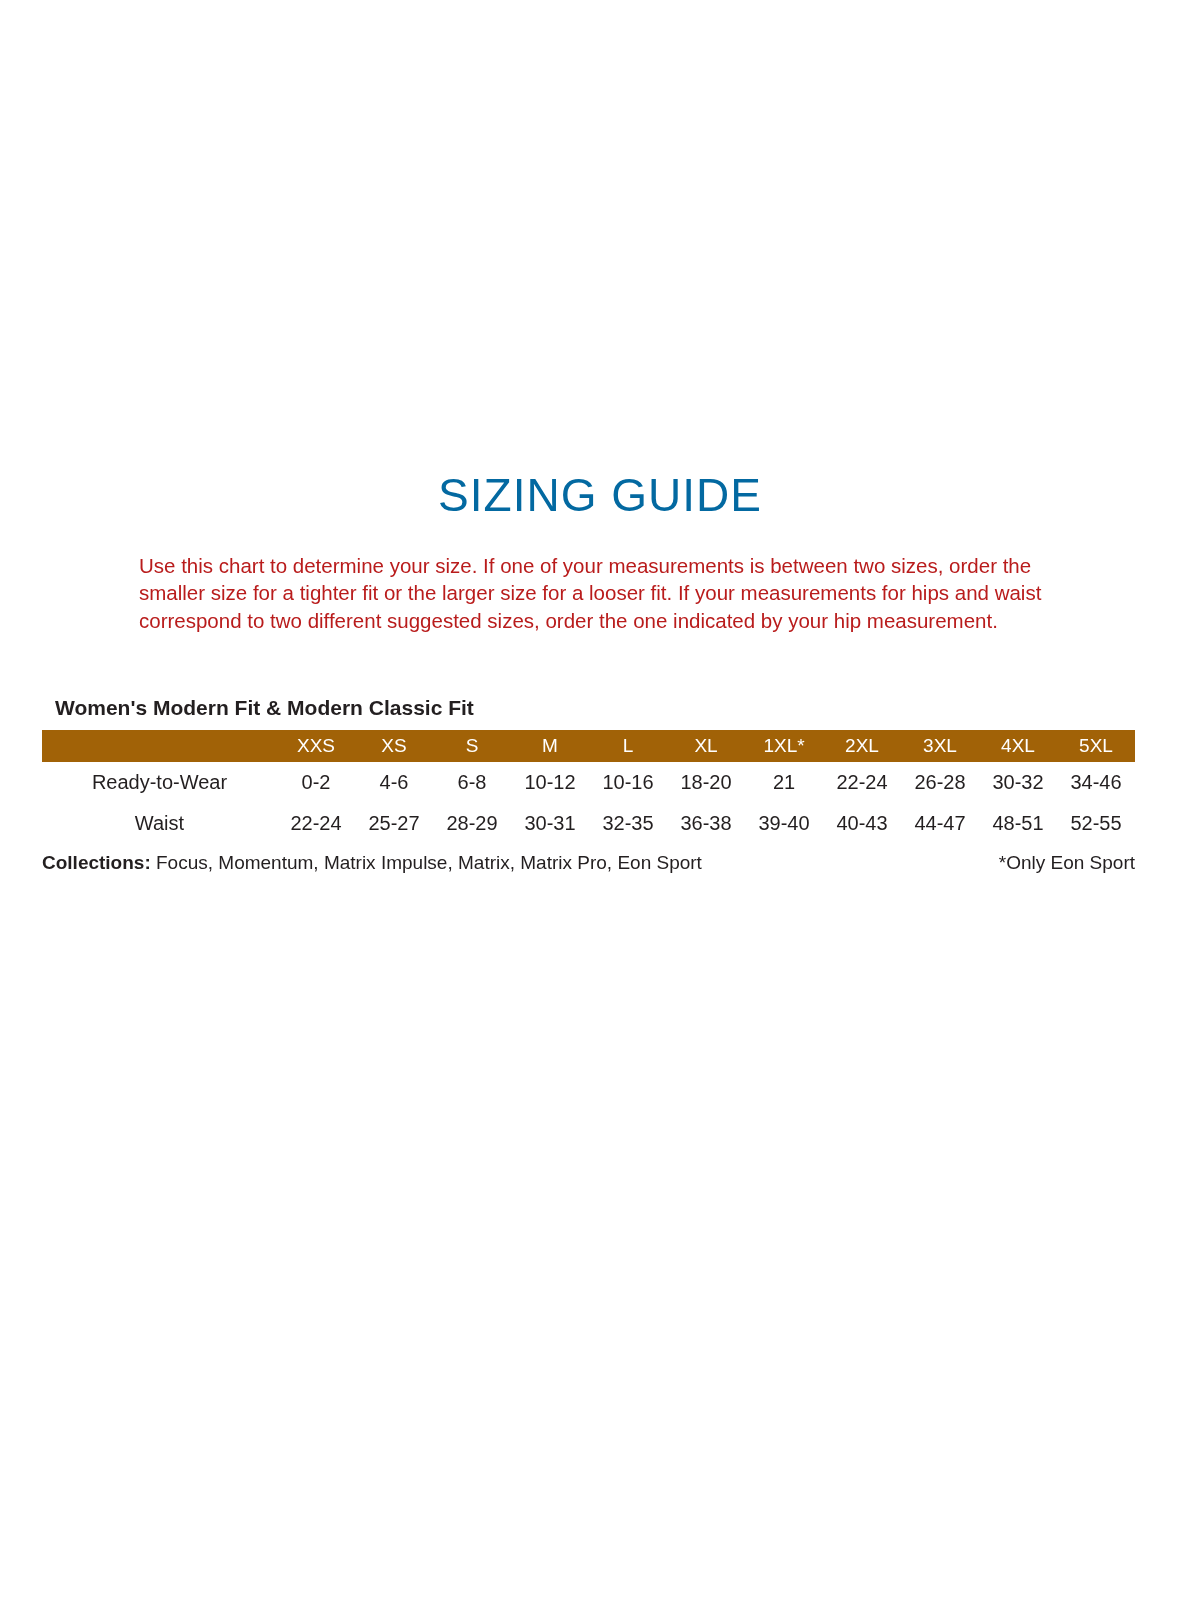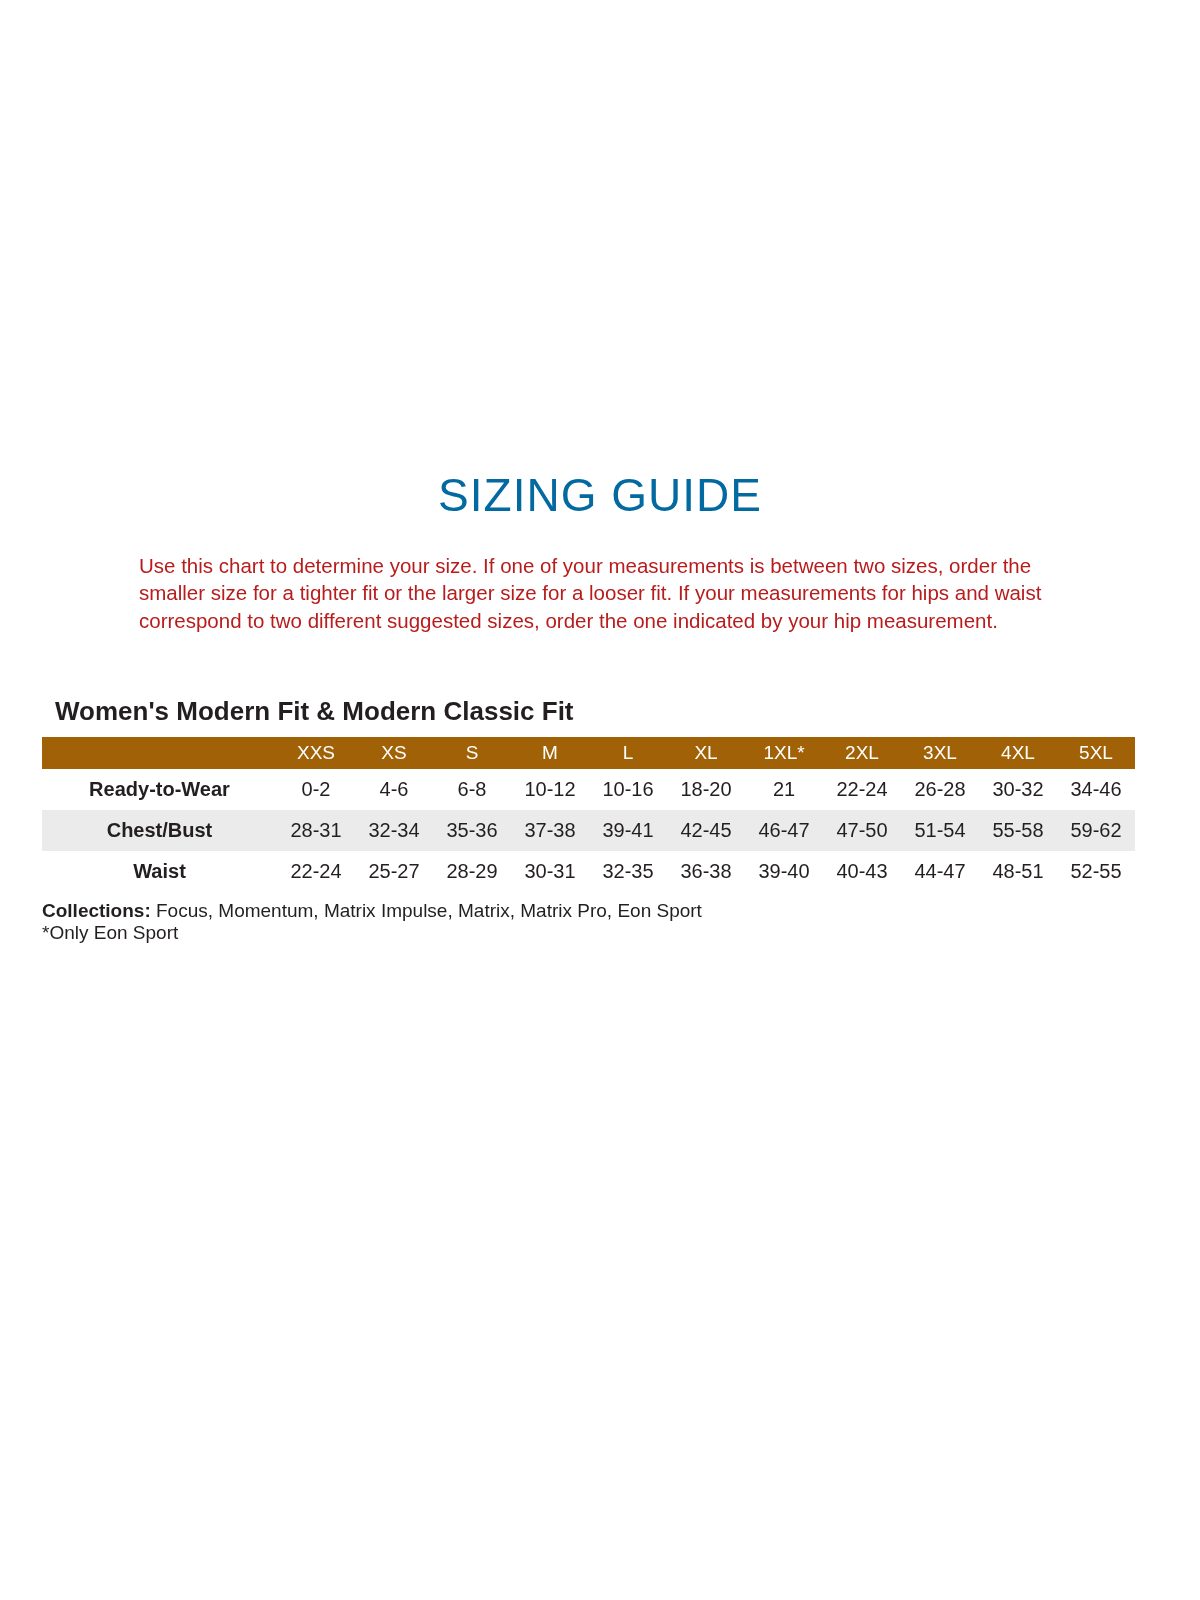--- a/index.html
+++ b/index.html
@@ -28,21 +28,21 @@
   }
   .intro {
     margin: 30px auto 0 auto;
     width: 922px;
     font-size: 20.5px;
     line-height: 1.33;
     color: #b91c1c;
   }
   .section-heading {
     margin: 62px 0 10px 55px;
-    font-size: 26px;
+    font-size: 21px;
     font-weight: 700;
   }
   .size-table-wrap {
     margin-left: 42px;
     width: 1093px;
   }
   table.size-table {
     border-collapse: collapse;
     table-layout: fixed;
     width: 100%;
@@ -57,33 +57,32 @@
     text-align: center;
     padding: 0;
   }
   table.size-table tbody td {
     font-size: 20px;
     text-align: center;
     height: 41px;
     padding: 0;
   }
   table.size-table tbody td.row-label {
-    font-weight: 700;
+    font-weight: 400;
   }
   table.size-table tbody tr.alt td {
     background: #ebebeb;
   }
   .footer-line {
     margin: 8px 0 0 42px;
     width: 1093px;
     display: flex;
     justify-content: space-between;
     align-items: baseline;
     font-size: 19px;
-    flex-direction: column;
   }
   .footer-line .bold { font-weight: 700; }
 </style>
 </head>
 <body>
 
 <div class="page">
 
   <h1 class="title">SIZING GUIDE</h1>
 
@@ -120,34 +119,20 @@
             <td>6-8</td>
             <td>10-12</td>
             <td>10-16</td>
             <td>18-20</td>
             <td>21</td>
             <td>22-24</td>
             <td>26-28</td>
             <td>30-32</td>
             <td>34-46</td>
           </tr>
-          <tr class="alt">
-            <td class="row-label">Chest/Bust</td>
-            <td>28-31</td>
-            <td>32-34</td>
-            <td>35-36</td>
-            <td>37-38</td>
-            <td>39-41</td>
-            <td>42-45</td>
-            <td>46-47</td>
-            <td>47-50</td>
-            <td>51-54</td>
-            <td>55-58</td>
-            <td>59-62</td>
-          </tr>
           <tr>
             <td class="row-label">Waist</td>
             <td>22-24</td>
             <td>25-27</td>
             <td>28-29</td>
             <td>30-31</td>
             <td>32-35</td>
             <td>36-38</td>
             <td>39-40</td>
             <td>40-43</td>

